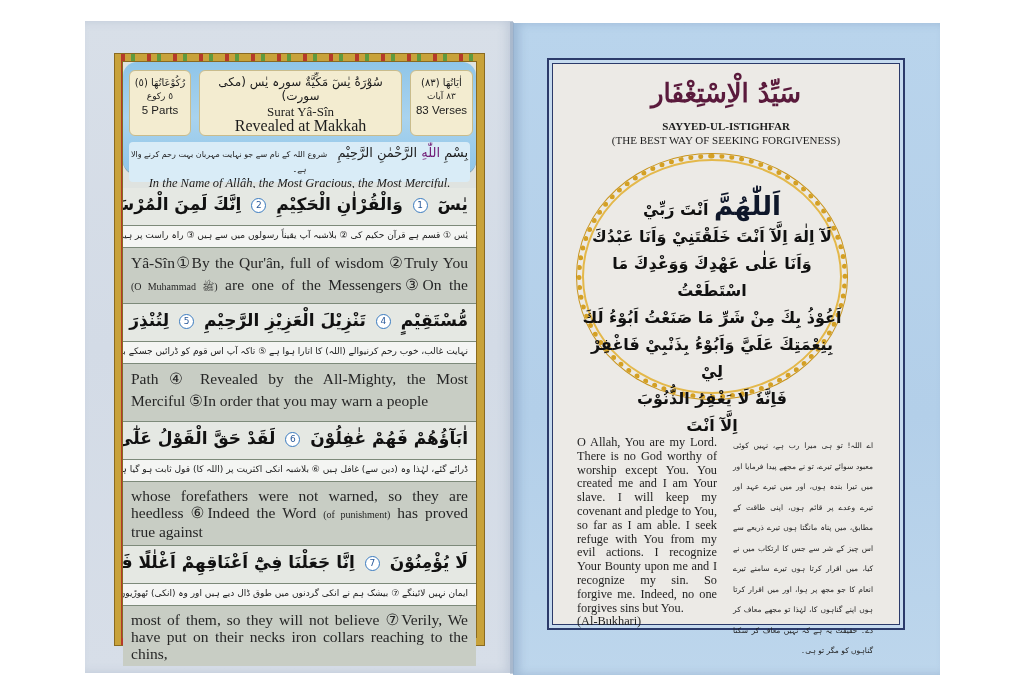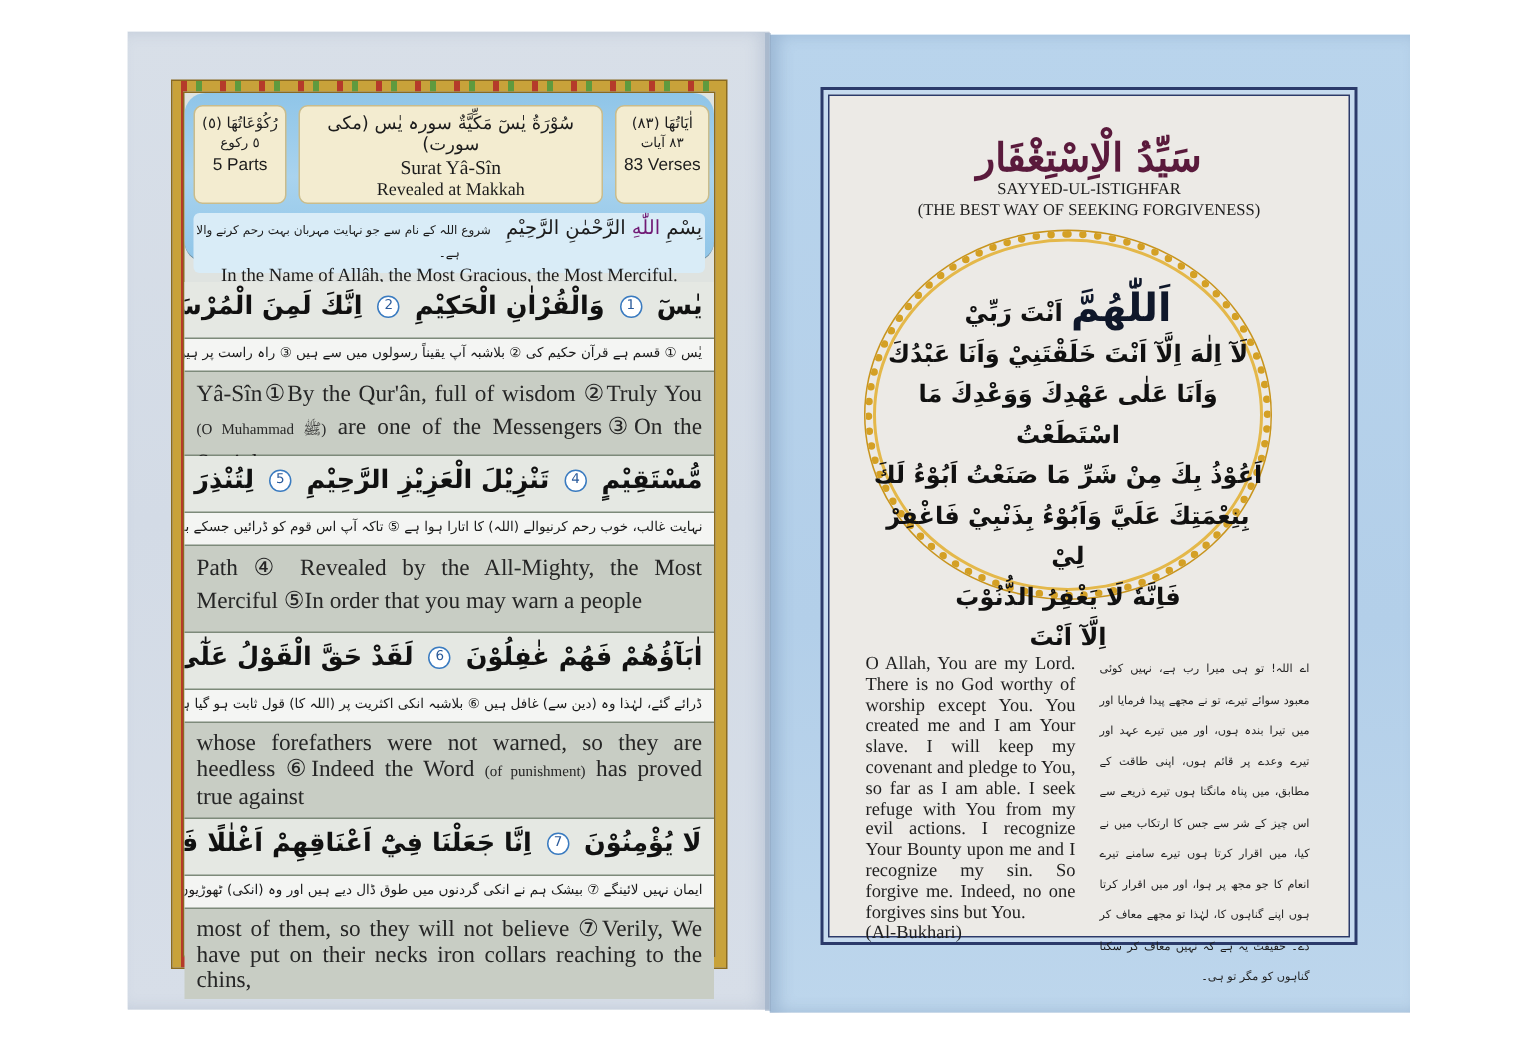--- a/index.html
+++ b/index.html
@@ -39,30 +39,30 @@
     border: 1px solid #c9bc8c; text-align: center; color: #1c1c1c;
   }
   .hdr-left { left: 6px; width: 62px; }
   .hdr-center { left: 76px; width: 203px; }
   .hdr-right { left: 287px; width: 63px; }
   .hdr-ar { font-family: "DejaVu Sans", sans-serif; font-size: 10px; margin-top: 6px; direction: rtl; }
   .hdr-ur { font-family: "DejaVu Sans", sans-serif; font-size: 9px; margin-top: 3px; direction: rtl; }
   .hdr-en-sans { font-family: Liberation Sans, sans-serif; font-size: 11.5px; margin-top: 3px; }
   .hdr-title-ar { font-family: "DejaVu Sans", sans-serif; font-size: 12px; margin-top: 4px; direction: rtl; }
   .hdr-title-en { font-size: 13px; line-height: 17px; }
-  .hdr-sub-en { font-size: 12px; line-height: 12px; }
+  .hdr-sub-en { font-size: 16px; line-height: 12px; }
 
   .bismillah {
     position: absolute; left: 6px; right: 6px; top: 80px; height: 40px;
     background: #d9ecf7; border-radius: 4px; text-align: center; color: #1c1c1c;
   }
   .bism-ar { font-family: "DejaVu Sans", sans-serif; font-size: 13px; direction: rtl; margin-top: 3px; }
   .bism-ar .red { color: #701a75; }
   .bism-ar .ur { font-size: 8px; margin-right: 6px; }
-  .bism-en { font-size: 12.5px; margin-top: 1px; }
+  .bism-en { font-style: italic; font-size: 12.5px; margin-top: 1px; }
 
   .block { position: absolute; left: 0; right: 0; }
   .ar-line {
     background: #e5e8e3; border-bottom: 1px solid #7d8a7a;
     font-family: "DejaVu Sans", sans-serif; font-size: 17px; font-weight: bold; color: #111;
     direction: rtl; text-align: justify; padding: 6px 8px 0 8px; height: 38px; white-space: nowrap; overflow: hidden;
   }
   .ar-line .num, .ur-line .num { display: inline-block; width: 15px; height: 15px; border-radius: 50%; border: 1px solid #3a7bc0; color: #2a5a9a; font-size: 9px; text-align: center; line-height: 13px; font-weight: normal; vertical-align: middle; margin: 0 4px; background: #fff; }
   .ur-line {
     background: #f4f5f3; border-bottom: 1px solid #7d8a7a;
@@ -75,22 +75,22 @@
   }
   .en-line.tight { line-height: 17px; padding-top: 5px; }
   .en-line small { font-size: 10px; }
 
   
   .r-frame {
     position: absolute; left: 547px; top: 58px; width: 358px; height: 572px;
     border: 2px solid #2b3a6a; padding: 3px; background: #c6dbef;
   }
   .r-frame-inner { position: relative; width: 100%; height: 100%; background: #eceae6; border: 1px solid #2b3a6a; }
-  .r-title-ar { position: absolute; top: 14px; left: 0; right: 0; text-align: center; font-family: "DejaVu Serif", serif; font-size: 26px; color: #5a1a3c; direction: rtl; font-weight: bold; margin-top: 12px; }
-  .r-title-en { position: absolute; top: 56px; left: 0; right: 0; text-align: center; font-size: 11px; font-weight: normal; color: #1c1c1c; }
+  .r-title-ar { position: absolute; top: 14px; left: 0; right: 0; text-align: center; font-family: "DejaVu Serif", serif; font-size: 26px; color: #5a1a3c; direction: rtl; font-weight: bold; }
+  .r-title-en { position: absolute; top: 56px; left: 0; right: 0; text-align: center; font-size: 11px; font-weight: bold; color: #1c1c1c; }
   .r-subtitle-en { position: absolute; top: 70px; left: 0; right: 0; text-align: center; font-size: 11px; font-weight: normal; color: #1c1c1c; }
 
   .oval {
     position: absolute; left: 24px; top: 90px; width: 270px; height: 245px;
     border-radius: 50%; border: 5px dotted #d4a024;
     box-shadow: 0 0 0 2px #e4b84a inset, 0 0 0 1px #c8941c;
     text-align: center; padding-top: 34px;
   }
   .dua-line { font-family: "DejaVu Sans", sans-serif; font-size: 16px; font-weight: bold; color: #111; direction: rtl; line-height: 27px; }
   .dua-line .red { color: #0f172a; font-size: 26px; }

